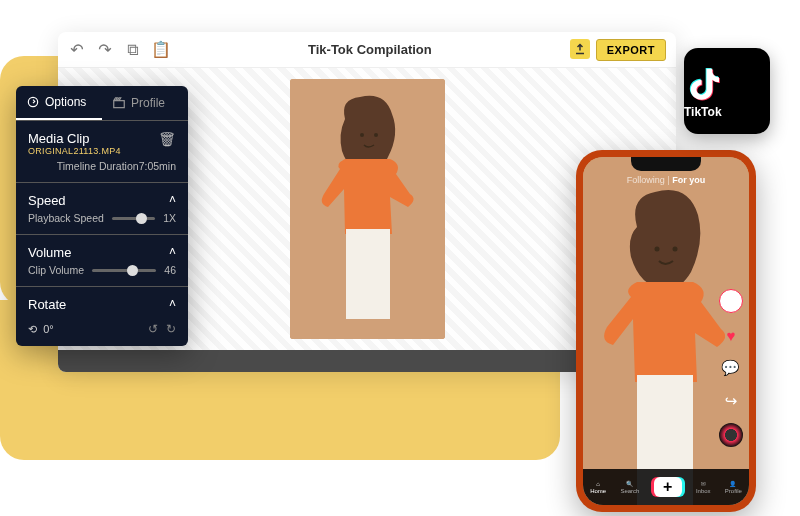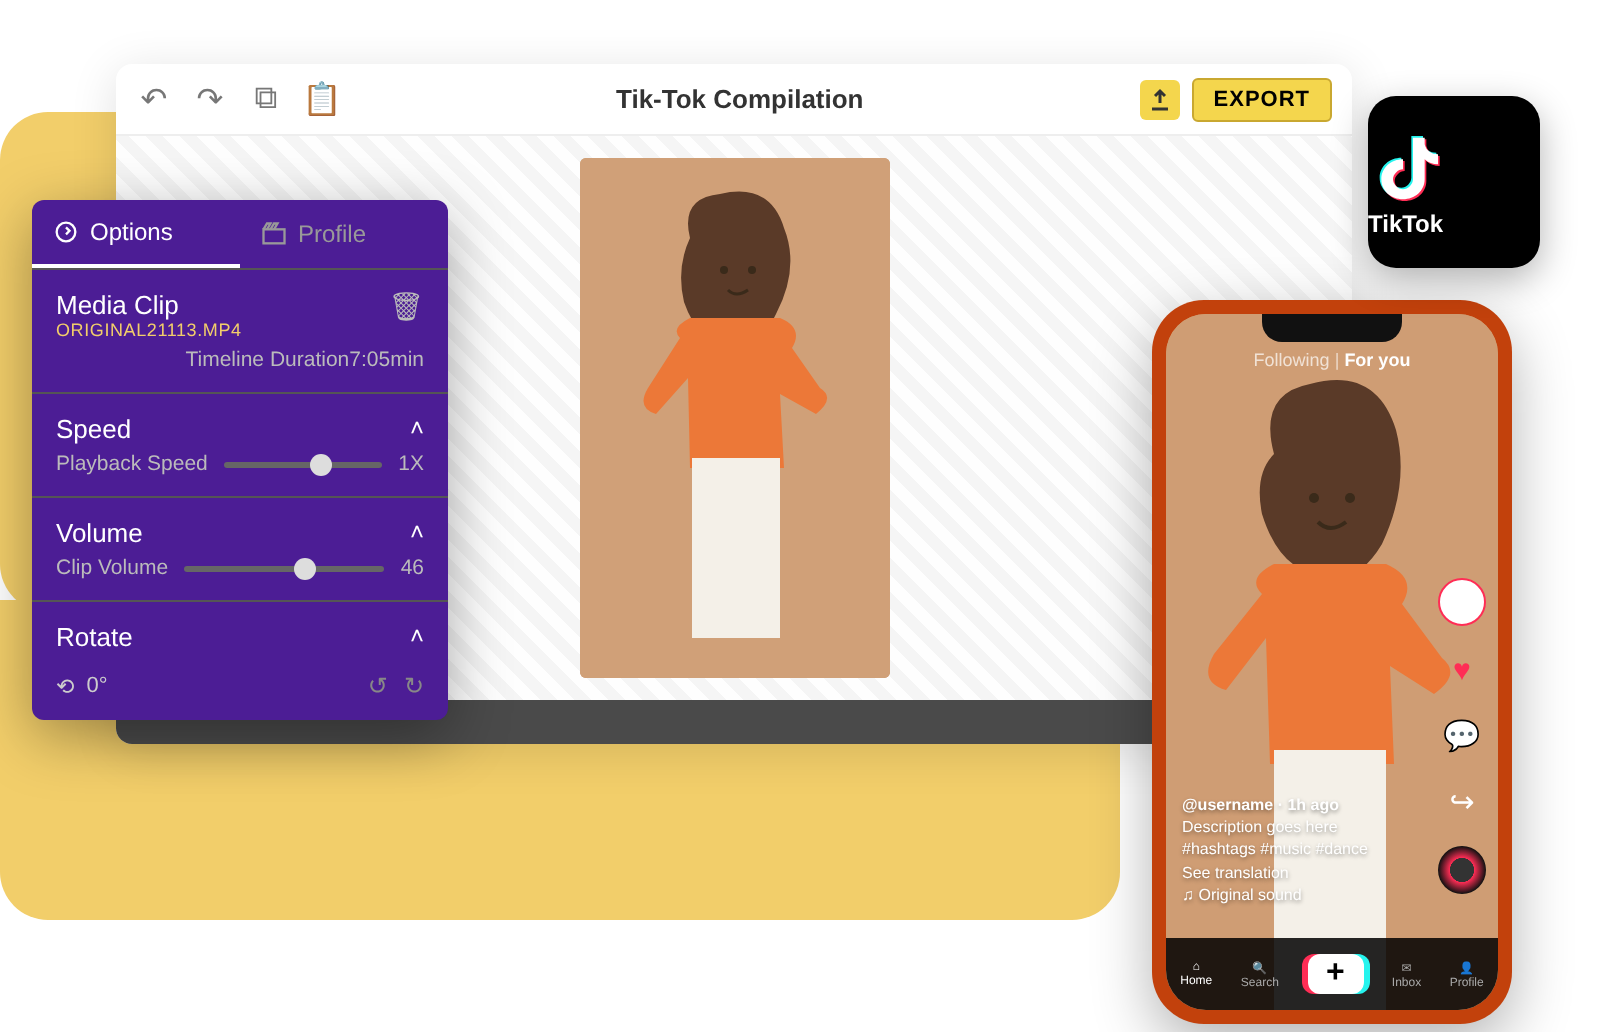--- a/index.html
+++ b/index.html
@@ -5,29 +5,29 @@
 *{box-sizing:border-box;margin:0;padding:0;font-family:-apple-system,BlinkMacSystemFont,sans-serif}
 body{width:800px;height:516px;overflow:hidden;background:#fff;position:relative}
 .bg-blob{position:absolute;background:#f2ce6a;border-radius:24px}
 .blob1{left:0;top:56px;width:120px;height:250px}
 .blob2{left:0;top:300px;width:560px;height:160px;border-radius:0 0 24px 24px}
 .editor{position:absolute;left:58px;top:32px;width:618px;height:340px;background:#fff;border-radius:8px;box-shadow:0 4px 24px rgba(0,0,0,.12);display:flex;flex-direction:column;overflow:hidden}
 .topbar{height:36px;display:flex;align-items:center;padding:0 10px;border-bottom:1px solid #eee}
 .tb-left{display:flex;gap:10px;color:#888}
 .tb-icon{width:18px;height:18px;display:flex;align-items:center;justify-content:center;color:#777}
 .tb-title{flex:1;text-align:center;font-size:13px;font-weight:600;color:#333}
-.tb-right{display:flex;align-items:center;gap:6px}
+.tb-right{display:flex;align-items:flex-start;gap:6px}
 .export-icon{width:20px;height:20px;background:#f4d64d;border-radius:3px;display:flex;align-items:center;justify-content:center}
 .export-btn{background:#f4d64d;border:1px solid #c9a830;padding:4px 10px;font-size:11px;font-weight:700;border-radius:3px;letter-spacing:.5px}
 .canvas{flex:1;position:relative;background:repeating-linear-gradient(45deg,#fefefe,#fefefe 6px,#f5f5f5 6px,#f5f5f5 12px);display:flex;align-items:center;justify-content:center}
 .clip{width:155px;height:260px;border-radius:3px;overflow:hidden;position:relative;background:linear-gradient(135deg,#d4a373,#c89066)}
 .person{position:absolute;inset:0}
 .timeline{height:22px;background:#4a4a4a}
 
-.panel{position:absolute;left:16px;top:100px;width:208px;background:#4c1d95;color:#ddd;border-radius:6px;box-shadow:0 8px 30px rgba(0,0,0,.35);font-size:12px}
+.panel{position:absolute;left:16px;top:86px;width:172px;background:#0f172a;color:#ddd;border-radius:6px;box-shadow:0 8px 30px rgba(0,0,0,.35);font-size:12px}
 .tabs{display:flex;border-bottom:1px solid #555}
 .tab{flex:1;padding:9px 10px;display:flex;align-items:center;gap:5px;color:#999;font-size:12px}
 .tab.active{color:#fff;border-bottom:2px solid #fff}
 .tab-icon{width:14px;height:14px}
 .sec{padding:10px 12px;border-bottom:1px solid #555}
 .sec:last-child{border-bottom:none}
 .sec-head{display:flex;align-items:flex-start;justify-content:space-between;margin-bottom:4px}
 .sec-title{font-size:13px;font-weight:500;color:#fff}
 .sec-sub{font-size:9px;color:#f2ce6a;font-weight:400;letter-spacing:.3px}
 .row{display:flex;align-items:center;justify-content:flex-end;font-size:10.5px;color:#bbb;margin-top:4px}
@@ -190,27 +190,20 @@
       <span style="opacity:.6"> | </span>
       <span class="act">For you</span>
     </div>
     <div class="pside">
       <div class="pico avatar"></div>
       <div class="pico heart">♥</div>
       <div class="pico">💬</div>
       <div class="pico">↪</div>
       <div class="pico disc"></div>
     </div>
-    <div class="pinfo">
-      <div class="u">@username · 1h ago</div>
-      <div>Description goes here</div>
-      <div>#hashtags #music #dance</div>
-      <div>See translation</div>
-      <div>♫ Original sound</div>
-    </div>
     <div class="pnav">
       <div class="pnav-item act">
           <span>⌂</span>
           <span>Home</span>
         </div>
       <div class="pnav-item">
           <span>🔍</span>
           <span>Search</span>
         </div>
       <div class="pnav-add">+</div>

